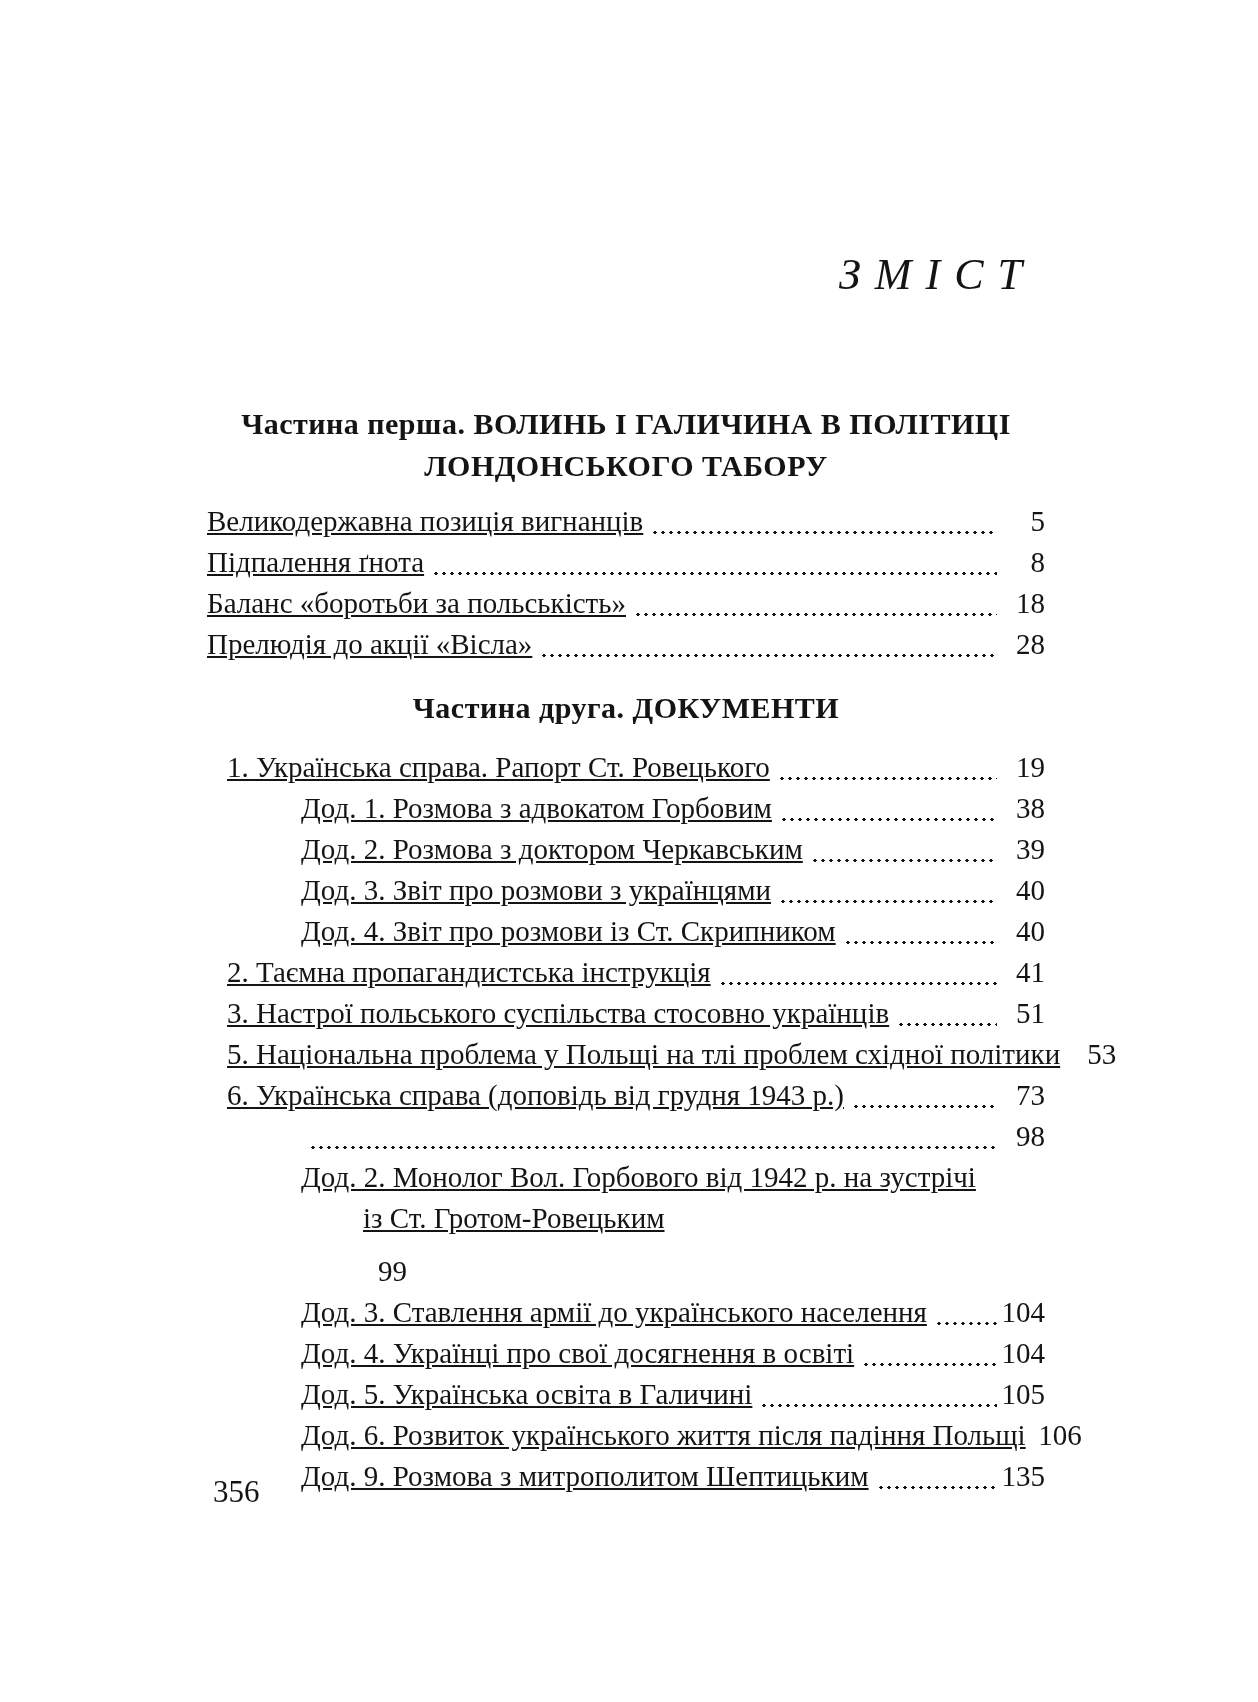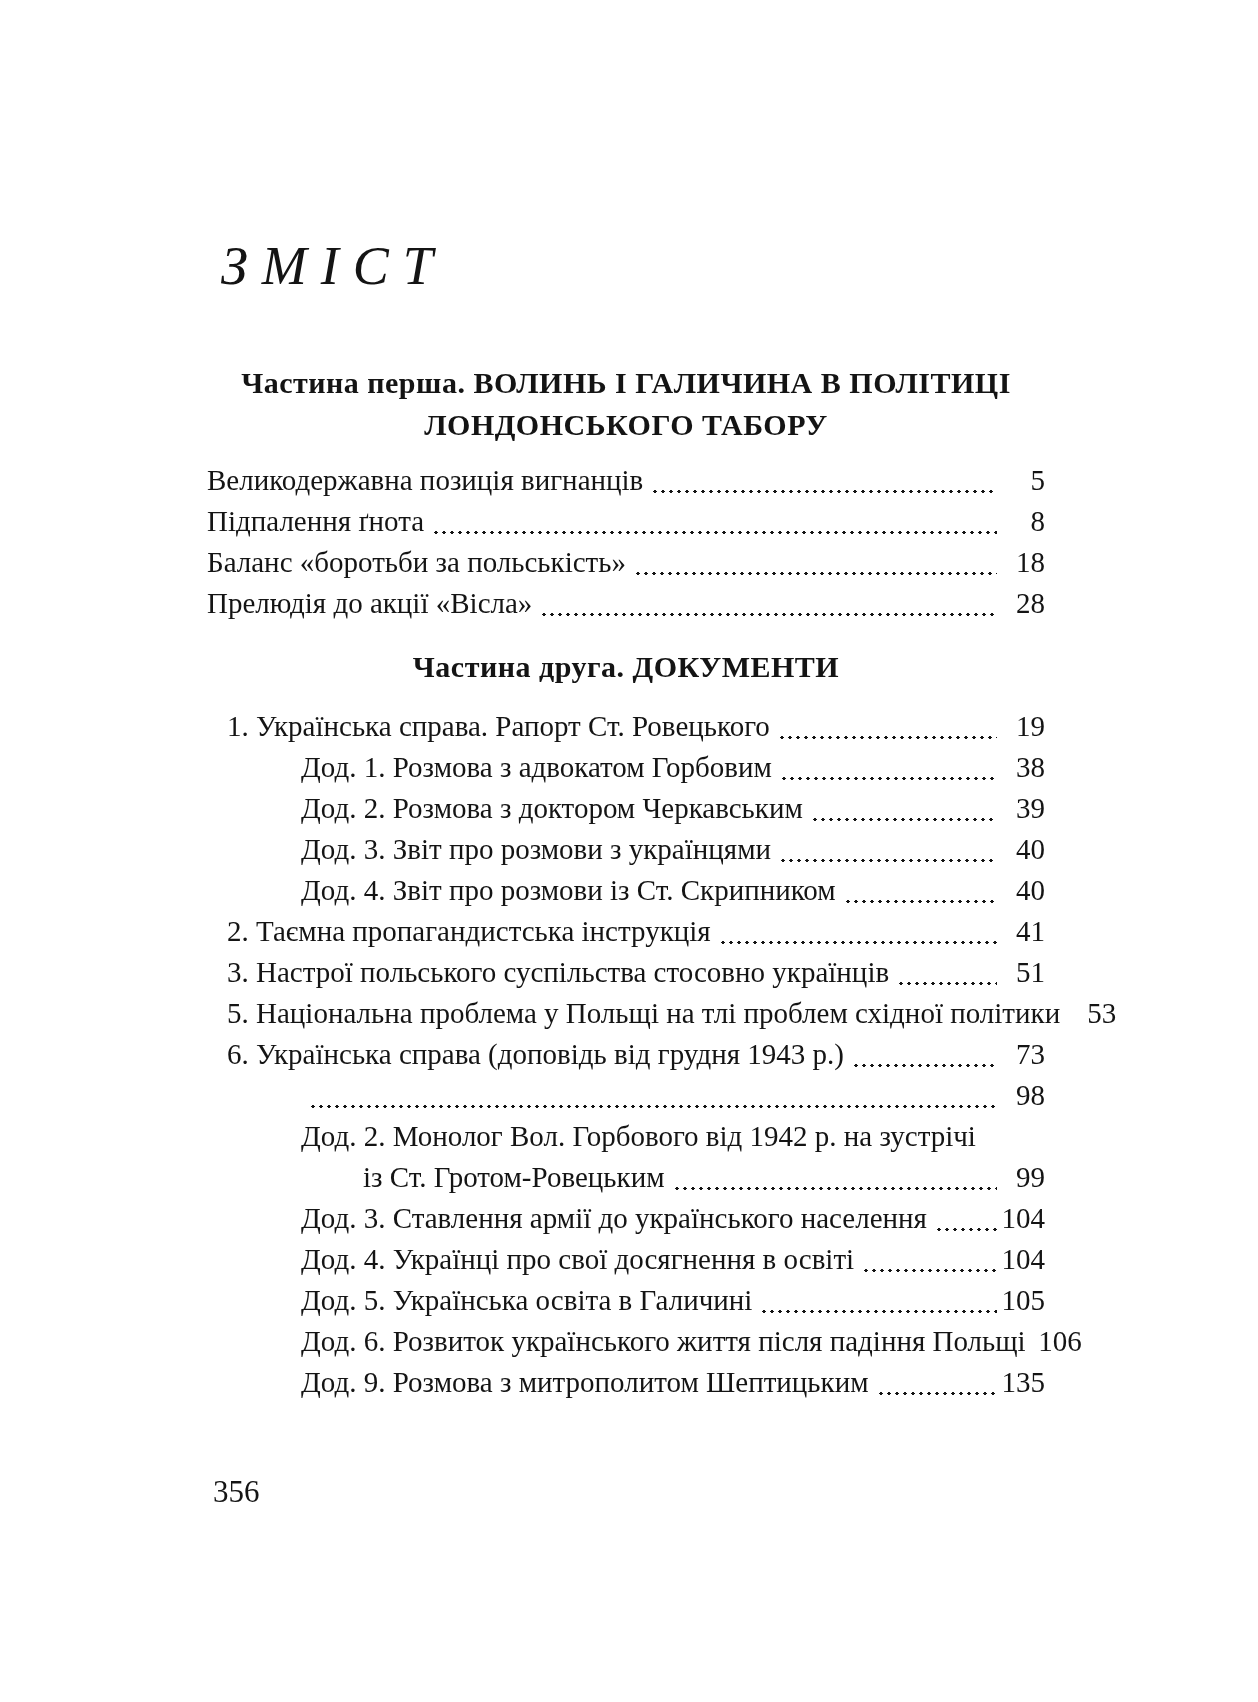--- a/index.html
+++ b/index.html
@@ -12,67 +12,67 @@
     font-family: "Liberation Serif", "DejaVu Serif", serif;
     overflow: hidden;
   }
   .content {
     position: absolute;
     left: 207px;
     top: 238px;
     width: 838px;
   }
   .doc-title {
-    margin: 0;
-    text-align: left;
+    margin: 9px;
+    text-align: right;
     font-style: italic;
     font-weight: 400;
-    font-size: 54px;
+    font-size: 44px;
     line-height: 56px;
     letter-spacing: 14px;
     padding-left: 14px; 
   }
   .section-heading {
     margin: 0;
     text-align: center;
     font-weight: 700;
     font-size: 30px;
     line-height: 42px;
     letter-spacing: 0.5px;
   }
-  .section-one .section-heading { margin-top: 68px; }
+  .section-one .section-heading { margin-top: 100px; }
   .section-two .section-heading { margin-top: 22px; }
   .heading-line { display: block; }
   .entries { margin-top: 14px; }
   .section-two .entries { margin-top: 18px; margin-left: 20px; }
   .toc-row {
     display: flex;
     align-items: baseline;
     font-size: 29px;
     line-height: 41px;
     white-space: nowrap;
   }
-  .toc-row .label { flex: 0 0 auto; }
+  .toc-row .label { flex: 0 0 auto; text-decoration: underline; }
   .toc-row .leader {
     flex: 1 1 auto;
     align-self: flex-end;
     height: 5px;
     margin: 0 4px 7px 8px;
     background-image: radial-gradient(circle, #141414 1.5px, transparent 1.7px);
     background-size: 8px 5px;
     background-repeat: repeat-x;
     background-position: left center;
   }
   .toc-row .page-num {
     flex: 0 0 auto;
     min-width: 44px;
     text-align: right;
   }
   .toc-row.ind-1 { padding-left: 74px; justify-content: space-between; }
-  .toc-row.ind-2 { padding-left: 136px; }
+  .toc-row.ind-2 { padding-left: 136px; flex-direction: column; }
   .toc-row.no-page .leader,
   .toc-row.no-page .page-num { visibility: hidden; }
   .footer-num {
     position: absolute;
     left: 213px;
     top: 1474px;
     font-size: 31px;
     line-height: 36px;
   }
 </style>

